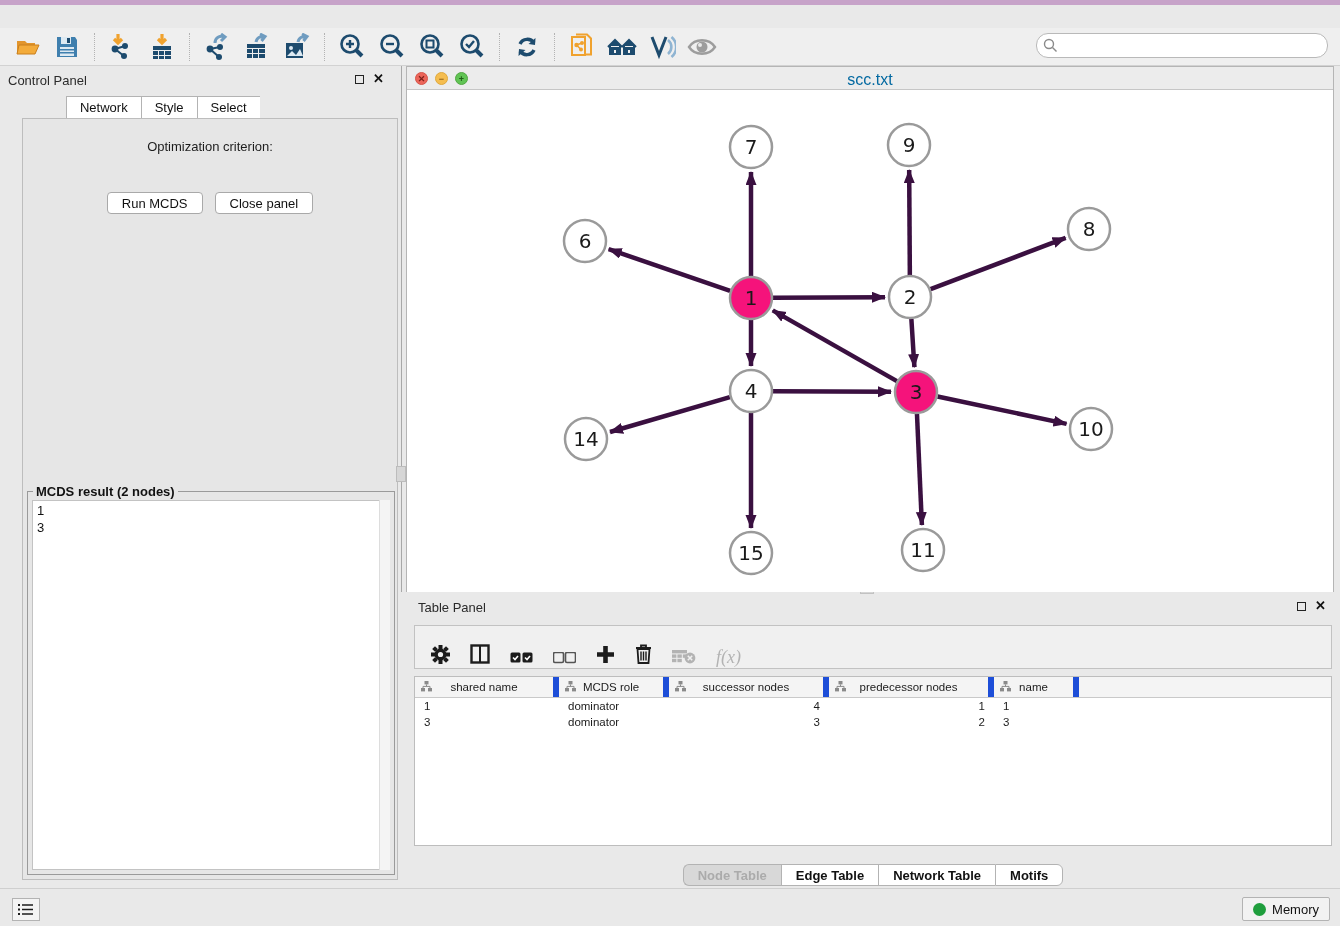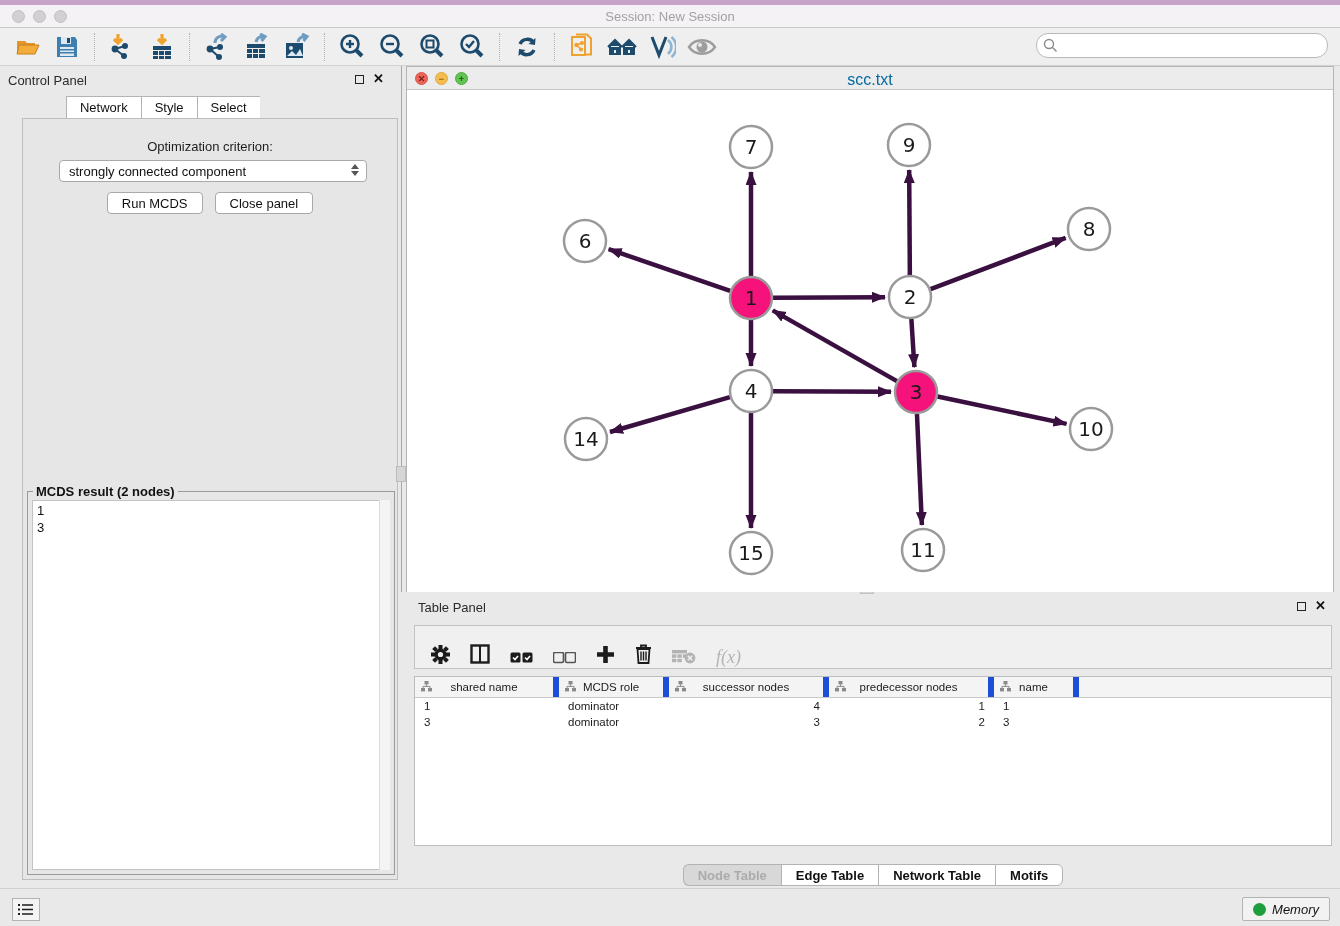--- a/index.html
+++ b/index.html
@@ -75,39 +75,31 @@
   .td { font-size:11.5px; color:#1c1c1c; padding:0 9px; overflow:hidden; white-space:nowrap; }
   .tp-tabs { position:absolute; left:0; top:268px; width:100%; display:flex; justify-content:center; }
   .bt-tab { font-size:13px; font-weight:bold; padding:3px 14px; height:22px; background:#fff; border:1px solid #b3b3b3; border-right:none; color:#111; }
   .bt-tab:first-child { border-radius:6px 0 0 6px; }
   .bt-tab:last-child { border-radius:0 6px 6px 0; border-right:1px solid #b3b3b3; }
   .bt-tab.active { background:#d8d8d8; color:#ababab; }
 
   
   .statusbar { position:absolute; left:0; top:888px; width:1340px; height:38px; background:#e9e9e9; border-top:1px solid #cfcfcf; }
   .hamburger-btn { position:absolute; left:12px; top:9px; width:28px; height:23px; background:#f4f4f4; border:1px solid #b3b3b3; display:flex; align-items:center; justify-content:center; }
-  .memory-btn { position:absolute; right:10px; top:8px; height:24px; background:#f2f2f2; border:1px solid #b3b3b3; border-radius:2px; display:flex; align-items:center; gap:6px; padding:0 10px; font-size:13px; color:#111;font-style:italic; }
+  .memory-btn { position:absolute; right:10px; top:8px; height:24px; background:#f2f2f2; border:1px solid #b3b3b3; border-radius:2px; display:flex; align-items:center; gap:6px; padding:0 10px; font-size:13px; color:#111; }
   .mem-dot { width:13px; height:13px; border-radius:50%; background:#1f9e3d; }
 
   .fx-label { font-family:"Liberation Serif", serif; font-style:italic; font-size:18px; color:#b3b3b3; }
 </style>
 </head>
 <body>
 
 <div class="app">
 
   <div class="mac-strip"></div>
-  <div class="titlebar">
-    <div class="tl-group">
-      <div class="tl"></div>
-      <div class="tl"></div>
-      <div class="tl"></div>
-    </div>
-    <div class="win-title">Session: New Session</div>
-  </div>
 
   <div class="toolbar">
     <div class="tb-group">
       <div class="tb-btn">
         <svg width="26" height="26" viewBox="0 0 26 26">
             <path d="M3 7 h8 l2 2 h-10 z" fill="#e2952c"></path>
             <path d="M3 9 h18 v11 h-18 z" fill="#e2952c"></path>
             <path d="M5 11 h20 l-4 9 h-18 z" fill="#f3ab3a" stroke="#c97f1d" stroke-width="1"></path>
           </svg>
       </div>
@@ -274,27 +266,20 @@
       <div class="close-x">✕</div>
     </div>
     <div class="cp-tabs">
         <div class="tab">Network</div>
         <div class="tab">Style</div>
         <div class="tab">Select</div>
         <div class="tab active">MCDS</div>
       </div>
     <div class="cp-content">
       <div class="opt-label">Optimization criterion:</div>
-      <div class="opt-select">
-        <span>strongly connected component</span>
-        <div class="stepper">
-            <div class="stp-up"></div>
-            <div class="stp-dn"></div>
-          </div>
-      </div>
       <div class="cp-buttons">
         <button class="btn">Run MCDS</button>
         <button class="btn">Close panel</button>
       </div>
       <div class="result-fieldset">
         <div class="result-legend">MCDS result (2 nodes)</div>
         <div class="result-area">1
 3</div>
         <div class="result-scroll" style="right:4px; top:8px; bottom:4px;"></div>
       </div>

